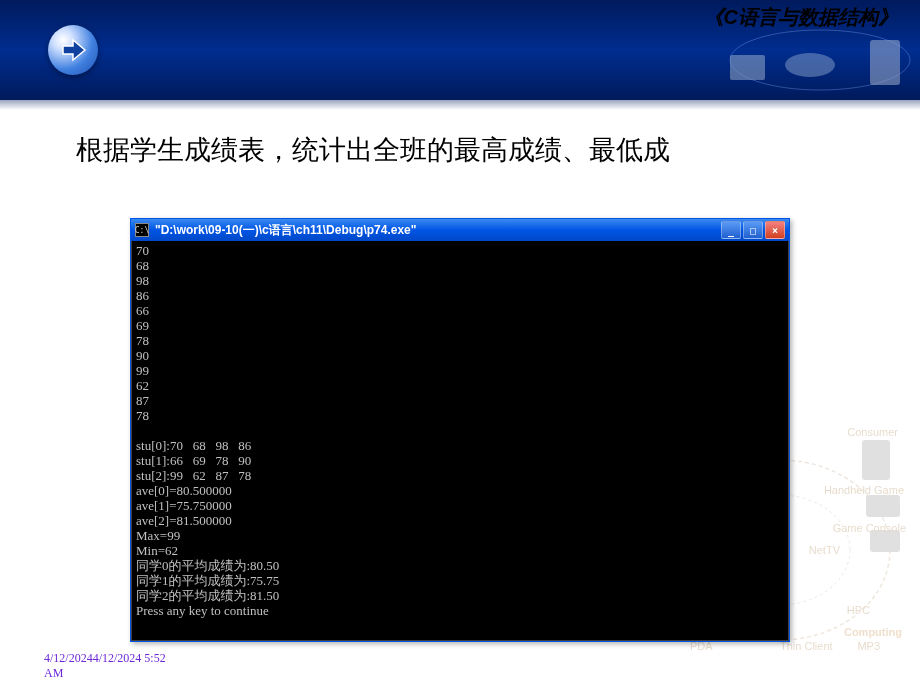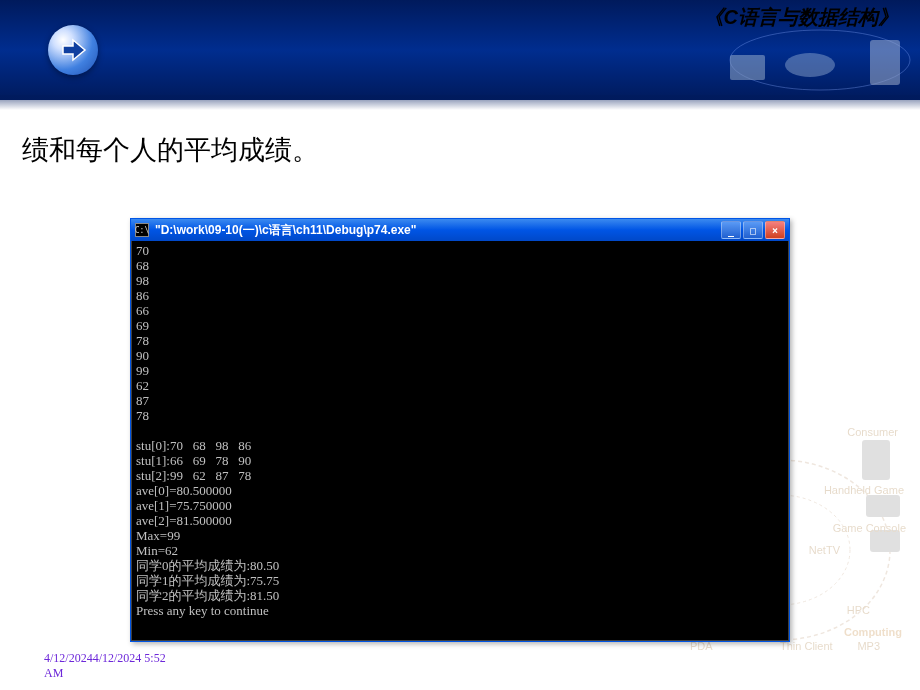--- a/index.html
+++ b/index.html
@@ -204,21 +204,21 @@
   <svg class="header-decor" viewBox="0 0 200 80">
     <ellipse cx="100" cy="40" rx="90" ry="30" fill="none" stroke="#88aaff" stroke-width="1" opacity="0.5"></ellipse>
     <rect x="150" y="20" width="30" height="45" rx="3" fill="#d0d8e8" opacity="0.6"></rect>
     <rect x="10" y="35" width="35" height="25" rx="2" fill="#c0d0e0" opacity="0.6"></rect>
     <ellipse cx="90" cy="45" rx="25" ry="12" fill="#a0b8d8" opacity="0.6"></ellipse>
   </svg>
 </div>
 
 <div class="body-area">
   <p class="description">
-    <span class="no-indent">绩和每个人的平均成绩。</span>
+    <span>根据学生成绩表，统计出全班的最高成绩、最低成</span>
   </p>
 </div>
 
 <div class="console-window">
   <div class="console-titlebar">
     <span class="console-icon">C:\</span>
     <span class="console-path">"D:\work\09-10(一)\c语言\ch11\Debug\p74.exe"</span>
     <div class="win-buttons">
       <div class="win-btn">_</div>
       <div class="win-btn">□</div>

